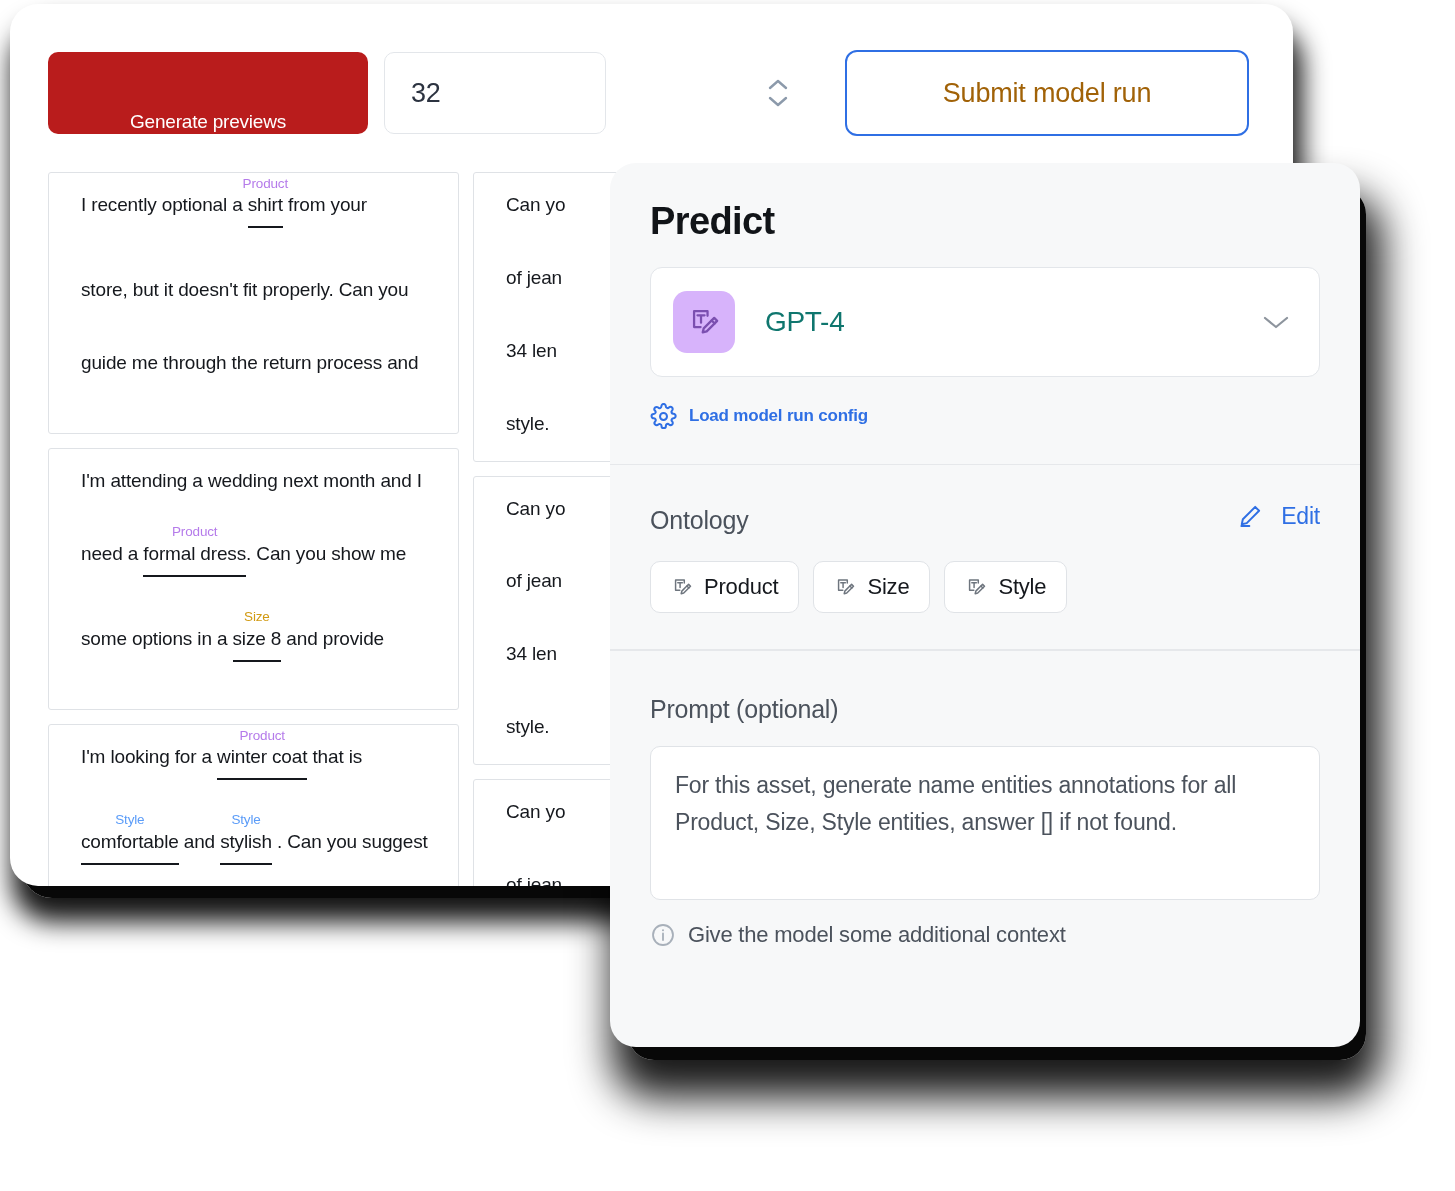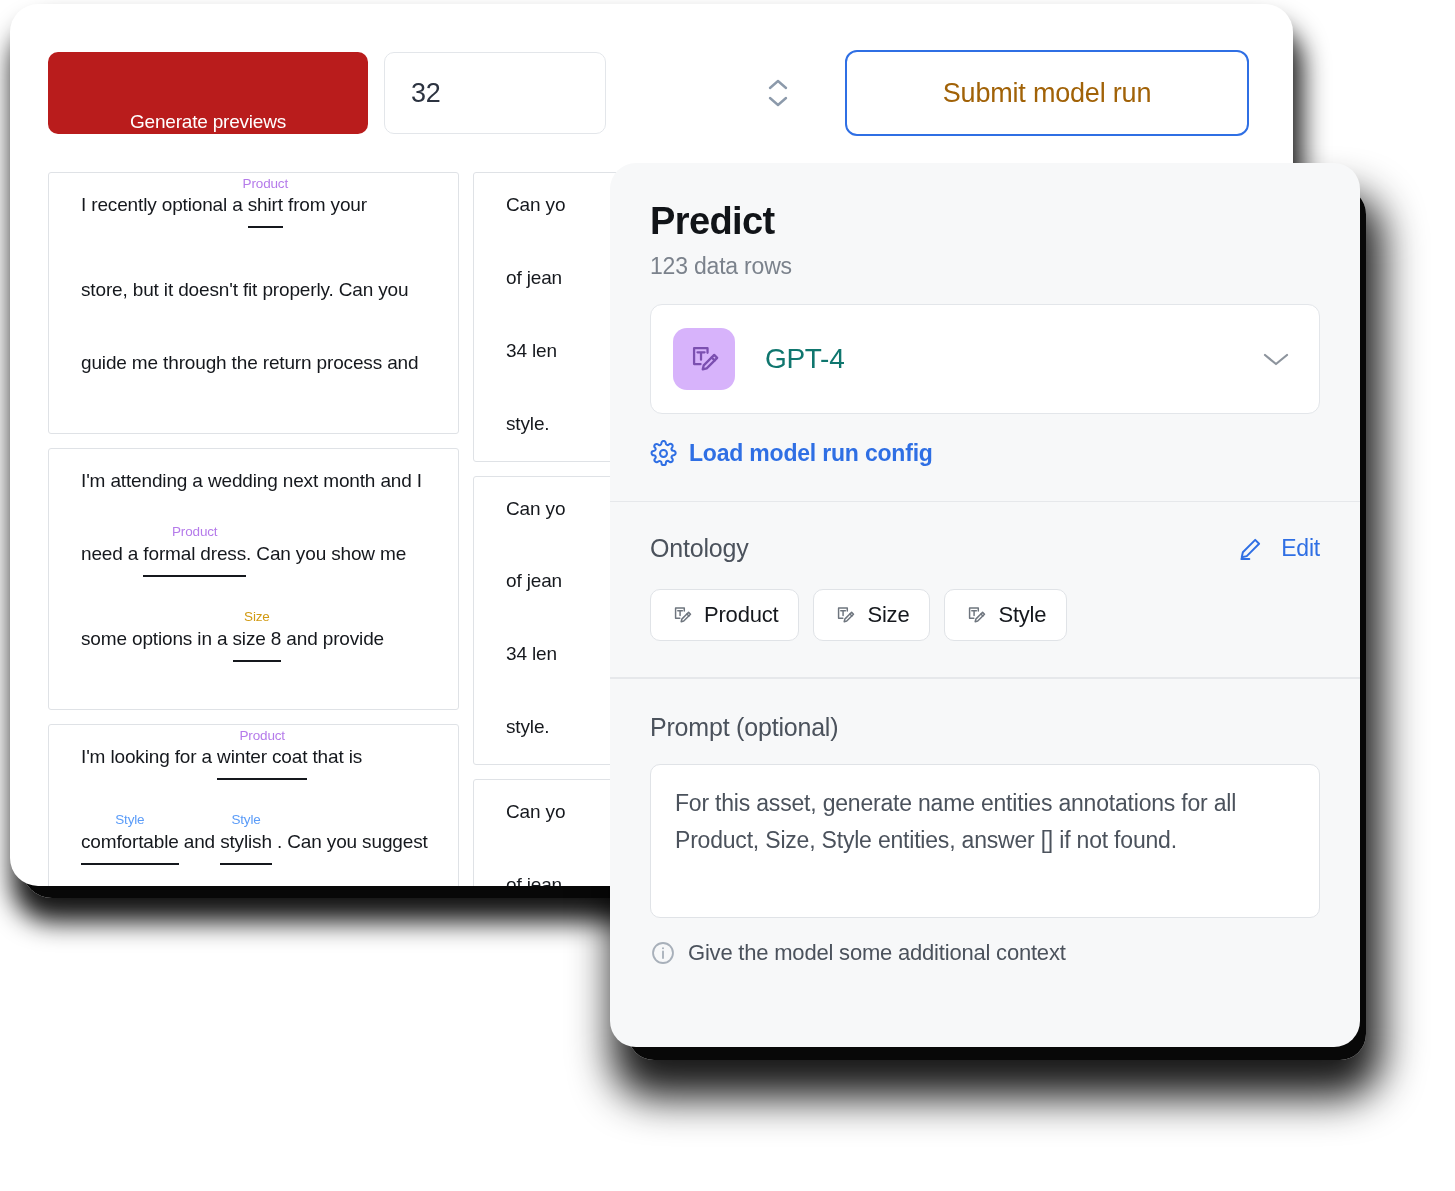--- a/index.html
+++ b/index.html
@@ -240,39 +240,40 @@
   .link-row {
     display: flex;
     align-items: center;
     gap: 12px;
     margin-top: 26px;
     padding-bottom: 34px;
     cursor: pointer;
   }
   .link-text {
     color: #2f6fe4;
-    font-size: 23px;
+    font-size: 17px;
     letter-spacing: -0.2px;
     font-weight: bold;
   }
   .divider {
     height: 1.5px;
     background: #e6e8eb;
     width: 100%;
   }
   .ontology-head {
     display: flex;
     align-items: center;
     justify-content: space-between;
     padding-top: 32px;
   }
   .section-label {
     font-size: 25px;
     color: #4b525c;
     letter-spacing: -0.2px;
+    margin-top: 9px;
   }
   .edit-link {
     display: flex;
     align-items: center;
     gap: 18px;
     color: #2f6fe4;
     font-size: 23px;
     letter-spacing: -0.2px;
     cursor: pointer;
   }
@@ -289,21 +290,21 @@
     border-radius: 10px;
     display: flex;
     align-items: center;
     gap: 11px;
     padding: 0 20px;
     font-size: 22px;
     color: #15181d;
     letter-spacing: -0.2px;
     cursor: pointer;
   }
-  .prompt-wrap { padding-top: 34px; }
+  .prompt-wrap { padding-top: 44px; }
   .prompt-label {
     font-size: 25px;
     color: #4b525c;
     letter-spacing: -0.2px;
   }
   .prompt-box {
     margin-top: 22px;
     min-height: 148px;
     background: #ffffff;
     border: 1.5px solid #e0e3e7;
@@ -401,21 +402,20 @@
           </div>
         </div>
     </div>
 
   </div>
 
   <div class="panel">
 
     <div class="panel-section panel-head">
       <h1 class="panel-title">Predict</h1>
-      <div class="panel-subtitle">123 data rows</div>
 
       <div class="model-select">
         <span class="model-icon">
           <svg width="34" height="34" viewBox="0 0 24 24" fill="none" stroke="#7b4fb0" stroke-width="1.6" stroke-linecap="round" stroke-linejoin="round">
             <path d="M5 4.4 h9.5 v3.2 M5 4.4 v11.2 h4.6"></path>
             <path d="M7.4 7.3 h5 M9.9 7.3 v5.2"></path>
             <path d="M19.2 9.1 l2.1 2.1 -7.4 7.4 -2.8 0.7 0.7 -2.8 z"></path>
             <path d="M17.4 10.9 l2.1 2.1"></path>
           </svg>
         </span>

